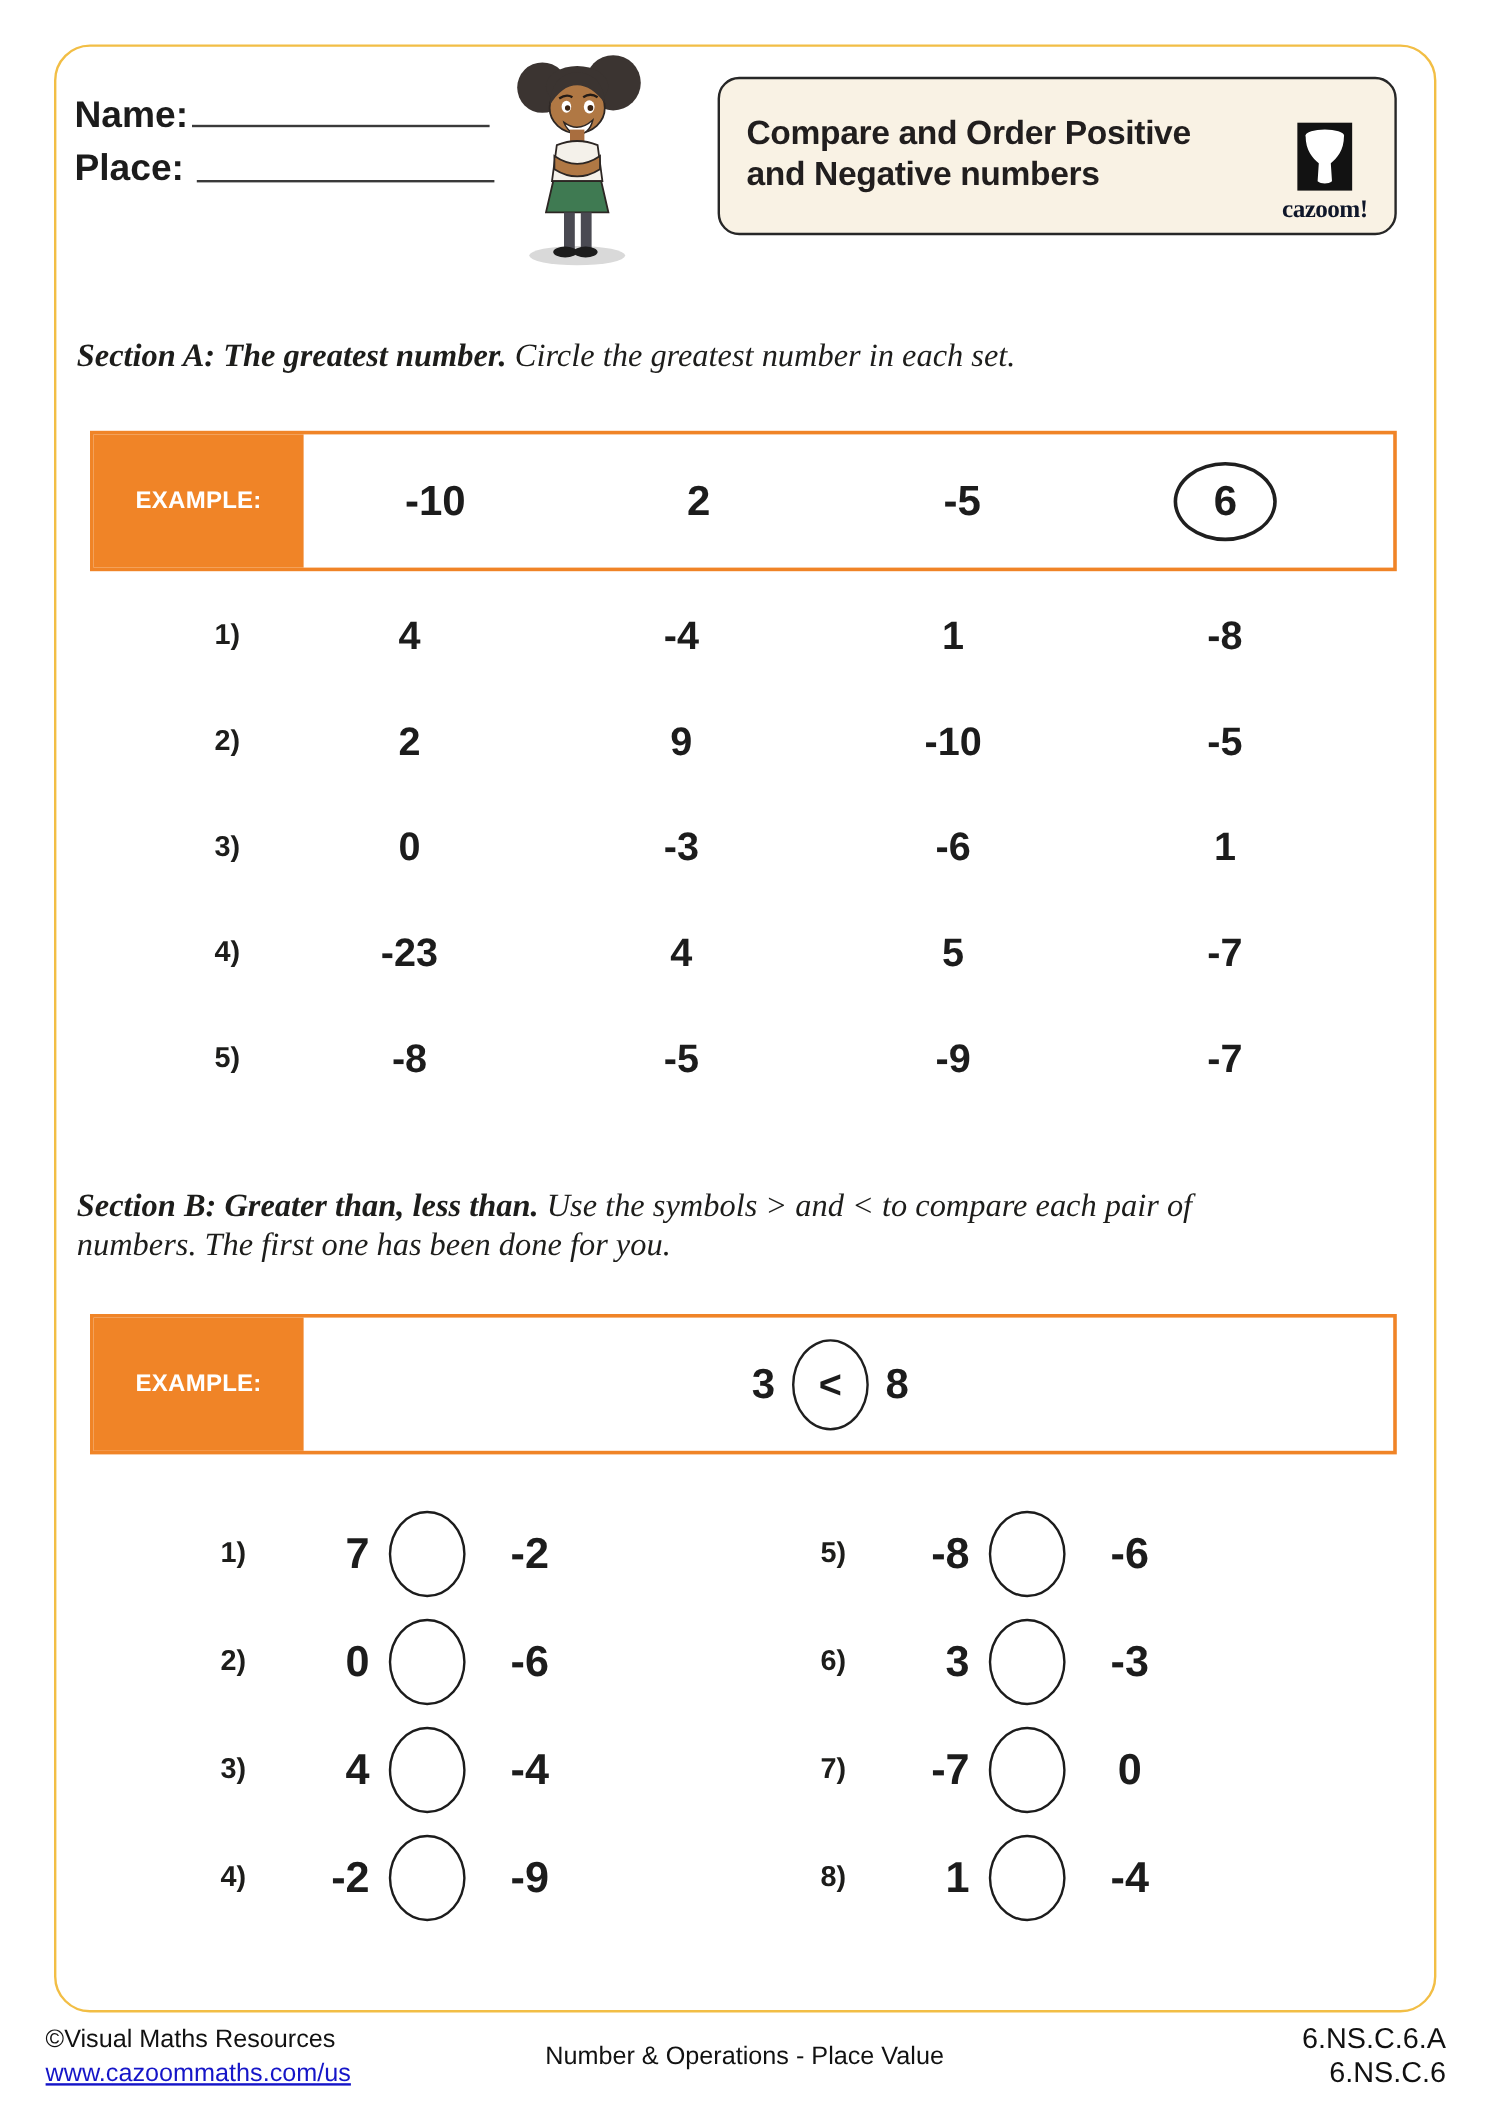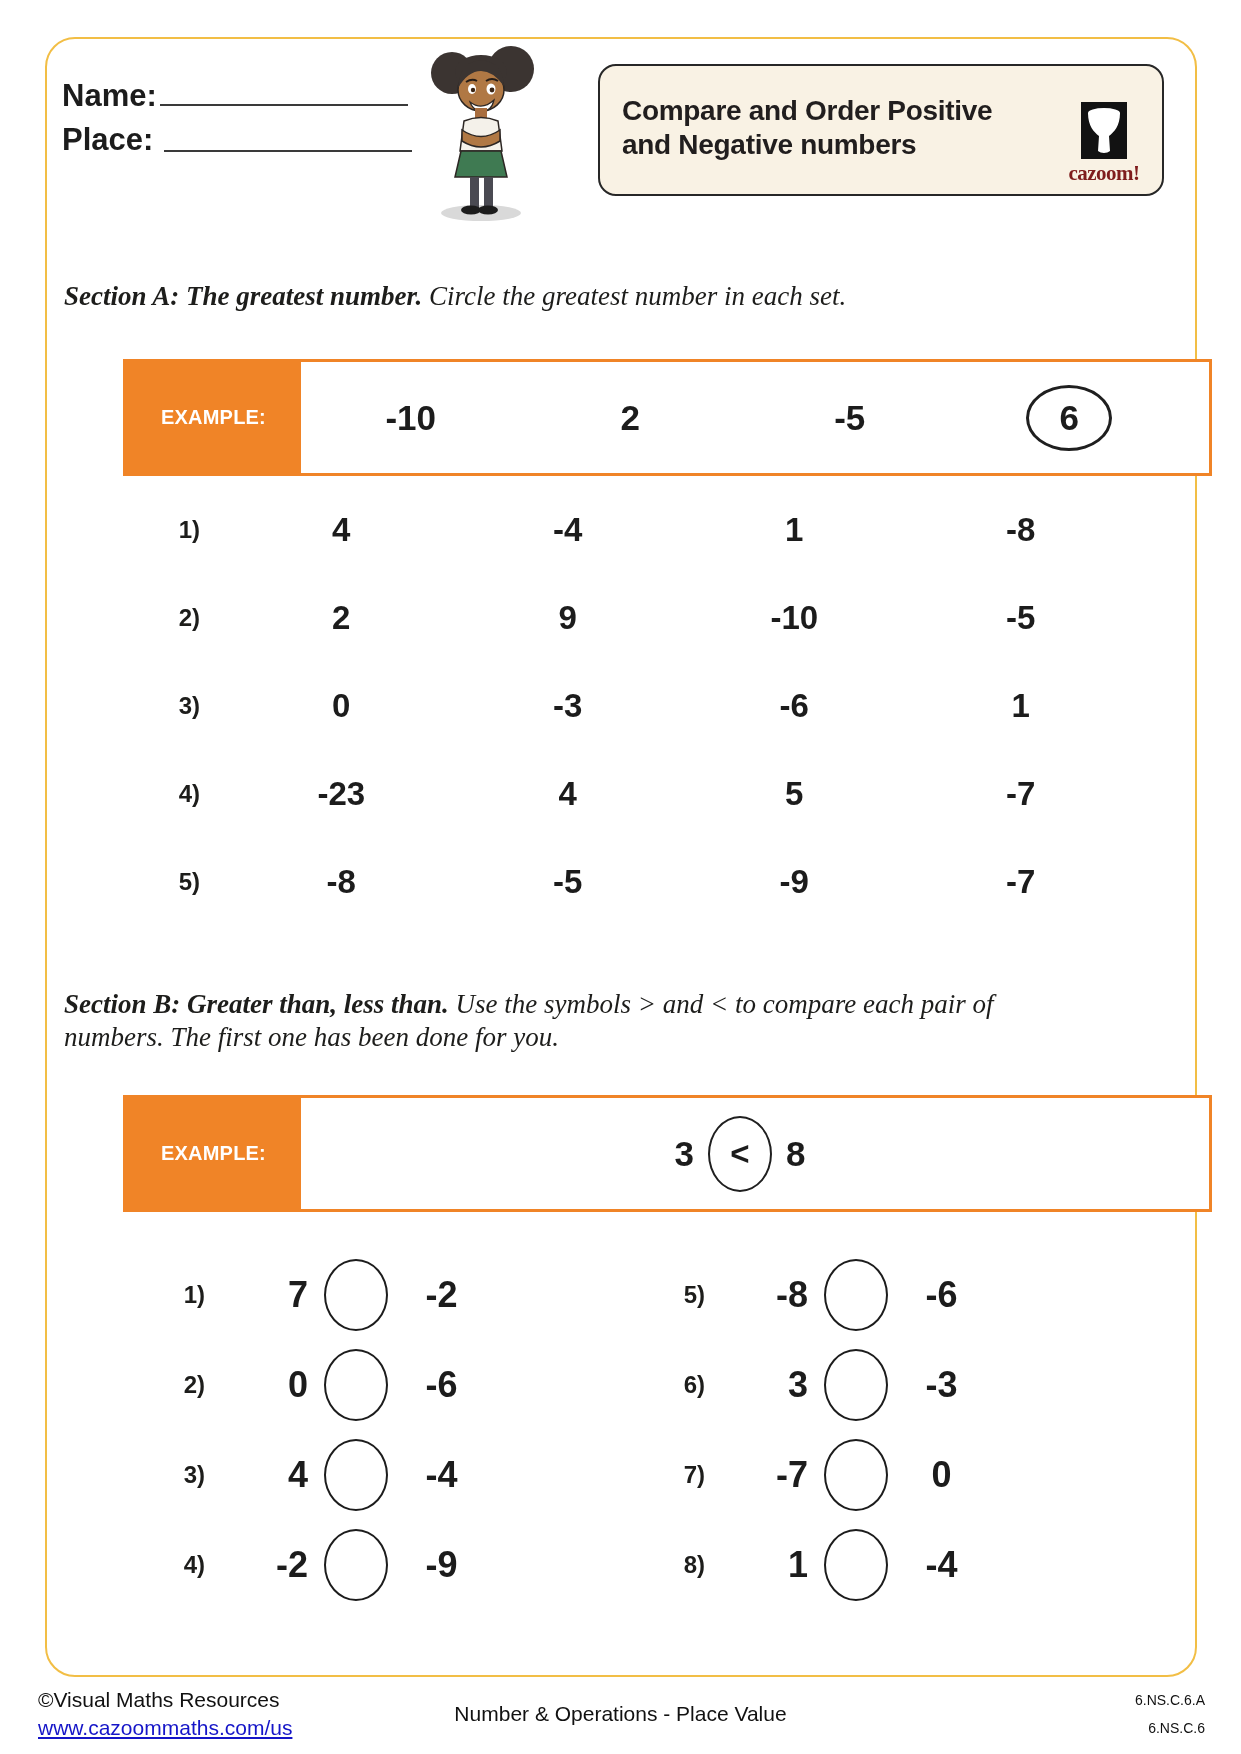--- a/index.html
+++ b/index.html
@@ -17,31 +17,31 @@
   .girl{position:absolute;left:424px;top:42px;}
   .title-box{
     position:absolute;left:598px;top:64px;width:566px;height:132px;
     background:#f9f2e4;border:2.5px solid #272727;border-radius:18px;box-sizing:border-box;
   }
   .title-text{
     position:absolute;left:22px;top:28px;width:420px;
     font-size:28px;font-weight:bold;line-height:1.2;color:#211e1e;letter-spacing:-0.3px;
   }
   .logo{position:absolute;right:10px;top:36px;width:96px;text-align:center;}
-  .logo-word{font-family:"Liberation Serif",serif;font-weight:bold;font-size:21px;letter-spacing:-0.5px;color:#7f1d1d;margin-top:-2px;}
+  .logo-word{font-family:"Liberation Serif",serif;font-weight:bold;font-size:21px;letter-spacing:-0.5px;color:#0f172a;margin-top:-2px;}
   
   .sec-heading{
     position:absolute;left:64px;width:1010px;
     font-family:"Liberation Serif",serif;font-style:italic;font-size:27px;line-height:1.24;color:#1d1d1b;
   }
   .sec-heading b{font-weight:bold;}
   
   .example-box{
     position:absolute;left:75px;width:1089px;height:117px;
-    border:3px solid #f08427;box-sizing:border-box;background:#ffffff;margin-left:48px;
+    border:3px solid #f08427;box-sizing:border-box;background:#ffffff;
   }
   .example-label{
     position:absolute;left:0;top:0;bottom:0;width:175px;background:#f08427;
     color:#ffffff;font-weight:bold;font-size:20px;
     display:flex;align-items:center;justify-content:center;letter-spacing:0.2px;
   }
   .example-content{
     position:absolute;left:175px;right:0;top:0;bottom:0;display:flex;align-items:center;padding-right:30px;
   }
   .ex-col{flex:1;display:flex;align-items:center;justify-content:center;font-size:35px;font-weight:bold;color:#1c1c1c;}
@@ -70,21 +70,21 @@
   .b-num{min-width:75px;font-size:36px;font-weight:bold;color:#1c1c1c;}
   .b-num.l{text-align:right;}
   .b-num.r{text-align:center;}
   .answer-circle{
     width:64px;height:72px;border:2.5px solid #1c1c1c;border-radius:50%;box-sizing:border-box;background:#fff;
   }
   
   .footer-left{position:absolute;left:38px;top:1688px;font-size:21px;color:#111;}
   .footer-link{color:#1515c8;text-decoration:underline;display:inline-block;margin-top:4px;}
   .footer-center{position:absolute;left:0;right:0;top:1702px;text-align:center;font-size:21px;color:#111;}
-  .footer-right{position:absolute;right:36px;top:1686px;text-align:right;font-size:14px;line-height:28px;color:#111;}
+  .footer-right{position:absolute;right:36px;top:1686px;text-align:right;font-size:24px;line-height:28px;color:#111;}
 </style>
 </head>
 <body>
 
 <div class="page">
   <div class="page-border"></div>
 
   <div class="field-label" style="top:78px;">Name:</div>
   <div class="write-line" style="left:160px;top:104px;width:248px;"></div>
   <div class="field-label" style="top:122px;">Place:</div>

